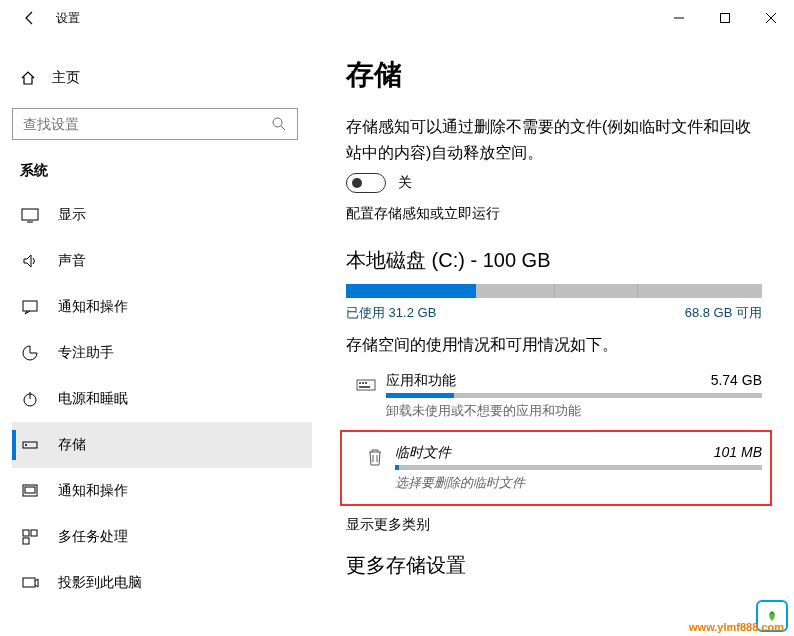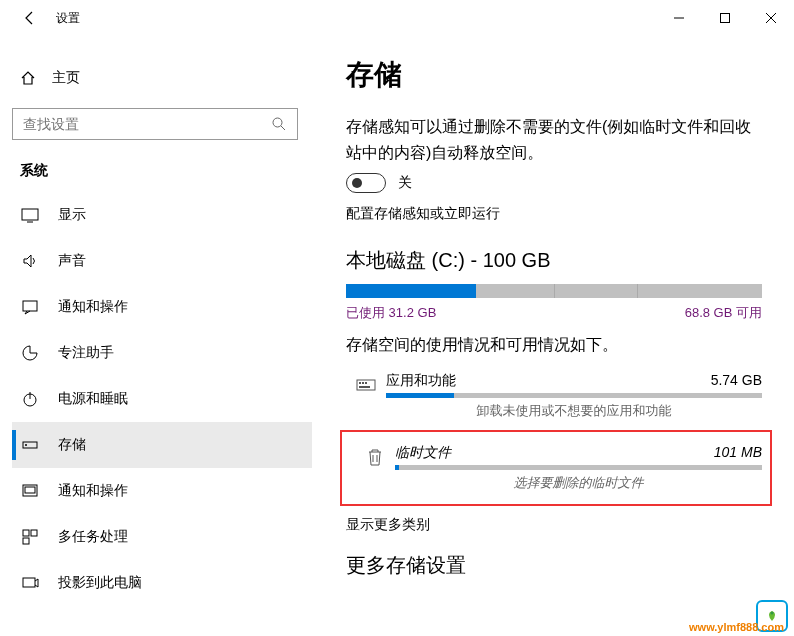--- a/index.html
+++ b/index.html
@@ -37,25 +37,25 @@
 .toggle .knob { width: 10px; height: 10px; border-radius: 50%; background: #333; position: absolute; top: 4px; left: 5px; }
 .toggle-label { margin-left: 12px; font-size: 14px; }
 
 .link-text { font-size: 14px; color: #000; margin-bottom: 24px; display: block; }
 
 .section-title { font-size: 20px; font-weight: 400; margin-bottom: 10px; }
 
 .usage-bar { width: 416px; height: 14px; background: #c0c0c0; position: relative; margin-bottom: 6px; }
 .usage-bar .fill { height: 100%; background: #0078d4; }
 .usage-bar .tick { position:absolute; top:0; bottom:0; width:1px; background:#aaa; }
-.usage-labels { display: flex; justify-content: space-between; width: 416px; font-size: 13px; color: #701a75; margin-bottom: 10px; }
+.usage-labels { display: flex; justify-content: space-between; width: 416px; font-size: 13px; color: #0c4a6e; margin-bottom: 10px; }
 
 .storage-item { display: flex; align-items: flex-start; padding: 6px 0 6px 0; width: 416px; }
 .storage-item .sicon-box { width: 40px; display: flex; justify-content: center; padding-top: 2px; }
-.storage-item .sbody { flex: 1; text-align: center; }
+.storage-item .sbody { flex: 1; }
 .storage-item .srow1 { display: flex; justify-content: space-between; font-size: 14px; margin-bottom: 3px; }
 .storage-item .sbar { height: 5px; background: #c0c0c0; margin-bottom: 4px; }
 .storage-item .sbar .sfill { height: 100%; background: #0078d4; }
 .storage-item .ssub { font-size: 13px; color: #666; }
 
 .redbox { border: 2px solid #e33; padding: 6px 8px 6px 13px; margin: 4px 0 10px -6px; width: 432px; font-style: italic; }
 
 .show-more { font-size: 14px; margin: 6px 0 18px 0; display:block; }
 .more-settings { font-size: 20px; font-weight: 400; }
 

